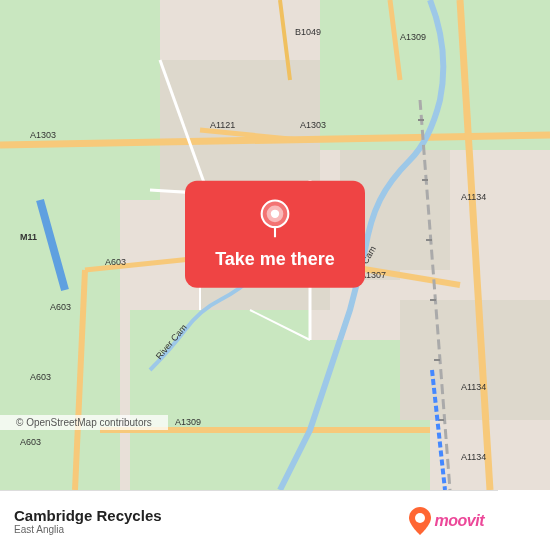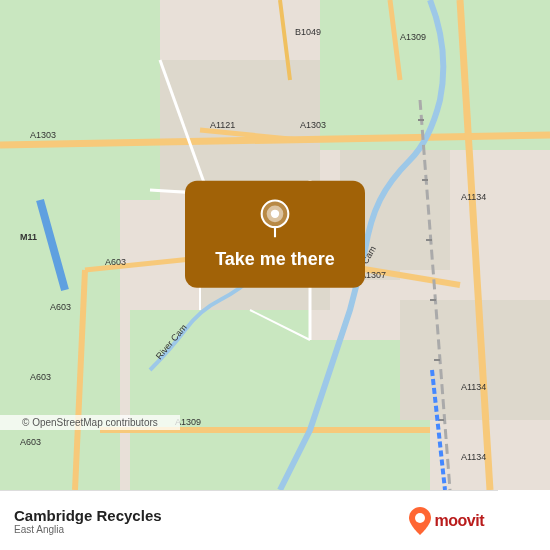--- a/index.html
+++ b/index.html
@@ -28,21 +28,21 @@
       top: 0;
       left: 0;
     }
 
     
     #take-me-there-overlay {
       position: absolute;
       top: 50%;
       left: 50%;
       transform: translate(-50%, -60%);
-      background-color: #a16207;
+      background-color: #ef4444;
       border-radius: 12px;
       padding: 18px 30px 18px 30px;
       display: flex;
       flex-direction: column;
       align-items: center;
       cursor: pointer;
       min-width: 180px;
     }
 
     #pin-icon {
@@ -94,32 +94,33 @@
 
     .moovit-pin {
       width: 22px;
       height: 28px;
       position: relative;
     }
 
     .moovit-text {
       font-size: 16px;
       font-weight: bold;
-      color: #b91c1c;
+      color: #ec4899;
       letter-spacing: -0.5px;
+      font-style: italic;
     }
 
     #copyright-bar {
       position: absolute;
       bottom: 60px;
       left: 0;
       background: rgba(255,255,255,0.75);
       font-size: 10px;
       color: #555;
-      padding: 2px 22px;
+      padding: 2px 16px;
     }
     .road-label { font-size: 9px; fill: #333; font-family: Arial; }
     .green-area { fill: #c9e7c0; }
   </style>
 </head>
 <body>
 
 <div id="map-container">
 
   <svg class="map-bg" viewBox="0 0 550 490" xmlns="http://www.w3.org/2000/svg">

